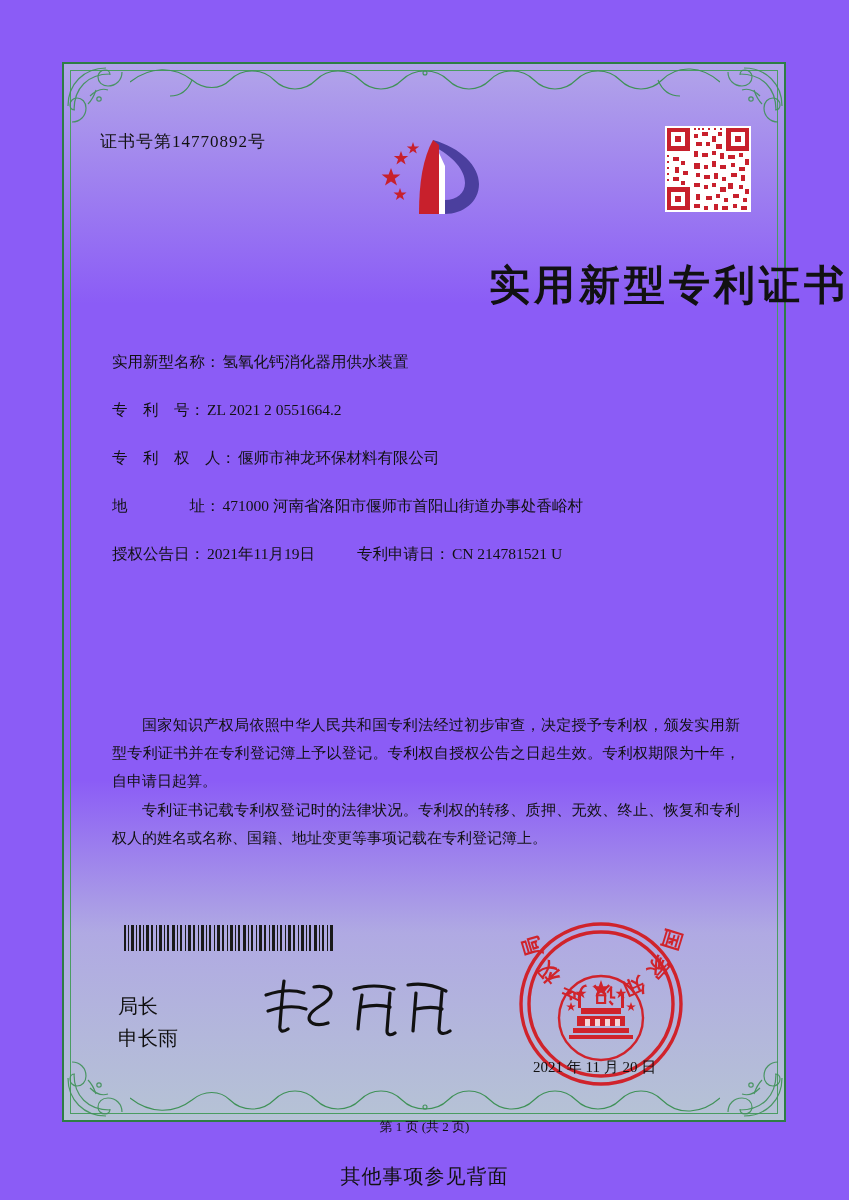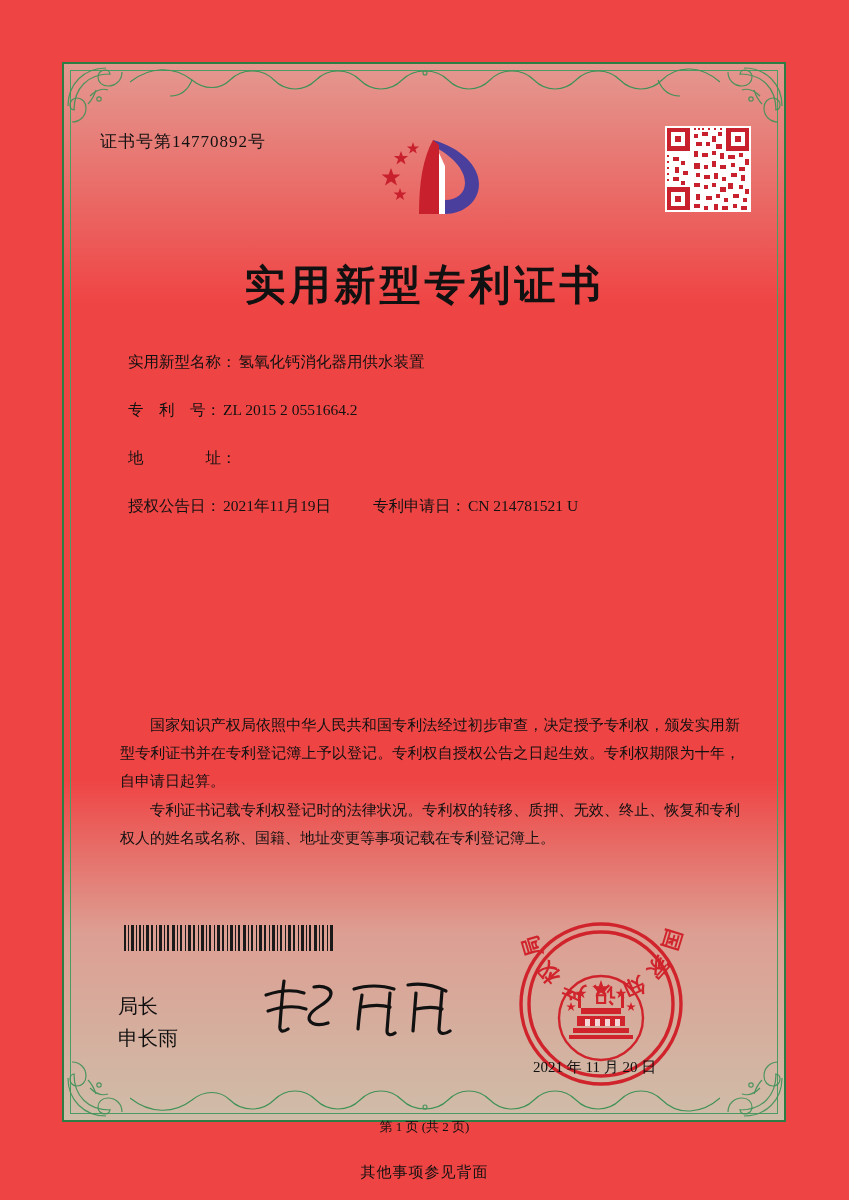--- a/index.html
+++ b/index.html
@@ -14,21 +14,21 @@
     color: #1a1a1a;
     position: relative;
     overflow: hidden;
   }
 
   
   #certificate {
     position: absolute;
     left: 0; top: 0;
     width: 849px; height: 1200px;
-    background: #ef4444;
+    background: #8b5cf6;
   }
 
   .frame-outer {
     position: absolute;
     left: 62px; top: 62px;
     width: 724px; height: 1060px;
     border: 2px solid #2e7d45;
     box-sizing: border-box;
   }
   .frame-inner {
@@ -119,21 +119,21 @@
     width: 86px;
     height: 86px;
   }
   .qr svg { display: block; width: 100%; height: 100%; }
 
   
   .doc-title {
     position: absolute;
     left: 0; right: 0;
     top: 258px;
-    text-align: center;
+    text-align: right;
     font-size: 41px;
     font-weight: bold;
     letter-spacing: 4px;
     font-family: "DejaVu Serif", "Liberation Serif", serif;
     color: #111;
   }
 
   
   .fields {
     position: absolute;
@@ -141,21 +141,20 @@
     top: 352px;
     width: 630px;
   }
   .field-row {
     display: flex;
     align-items: flex-end;
     font-size: 15.5px;
     line-height: 1.35;
     margin-bottom: 27px;
     color: #111;
-    margin-left: 16px;
   }
   .field-label {
     white-space: pre;
     flex: 0 0 auto;
   }
   .field-value {
     flex: 1 1 auto;
     padding-left: 2px;
   }
   .field-row.split { margin-bottom: 27px; }
@@ -174,21 +173,21 @@
     position: absolute;
     left: 112px;
     top: 712px;
     width: 628px;
     font-size: 15px;
     line-height: 1.85;
     color: #111;
     text-align: justify;
   }
   .paragraphs p {
-    margin: 0 0 2px 8px;
+    margin: 0 0 2px 0;
     text-indent: 2em;
   }
 
   
   .barcode {
     position: absolute;
     left: 124px;
     top: 925px;
     width: 212px;
     height: 26px;
@@ -239,21 +238,21 @@
     top: 1118px;
     text-align: center;
     font-size: 13px;
     color: #111;
   }
   .back-note {
     position: absolute;
     left: 0; right: 0;
     top: 1163px;
     text-align: center;
-    font-size: 15px;
+    font-size: 20px;
     color: #111;
     letter-spacing: 1px;
   }
 </style>
 </head>
 <body>
 
 <div id="certificate">
 
   <div class="bg-tint-top"></div>
@@ -432,27 +431,32 @@
   <div class="fields">
 
     <div class="field-row">
       <span class="field-label">实用新型名称：</span>
       <span class="field-value">氢氧化钙消化器用供水装置</span>
     </div>
 
 
     <div class="field-row">
       <span class="field-label">专　利　号：</span>
-      <span class="field-value">ZL 2015 2 0551664.2</span>
+      <span class="field-value">ZL 2021 2 0551664.2</span>
     </div>
 
 
+    <div class="field-row">
+      <span class="field-label">专　利　权　人：</span>
+      <span class="field-value">偃师市神龙环保材料有限公司</span>
+    </div>
 
     <div class="field-row">
       <span class="field-label">地　　　　址：</span>
+      <span class="field-value">471000 河南省洛阳市偃师市首阳山街道办事处香峪村</span>
     </div>
 
     <div class="field-row split">
       <span class="field-label">授权公告日：</span>
       <span class="second-value">2021年11月19日</span>
       <span class="second-label">专利申请日：</span>
       <span class="second-value">CN 214781521 U</span>
     </div>
 
   </div>

